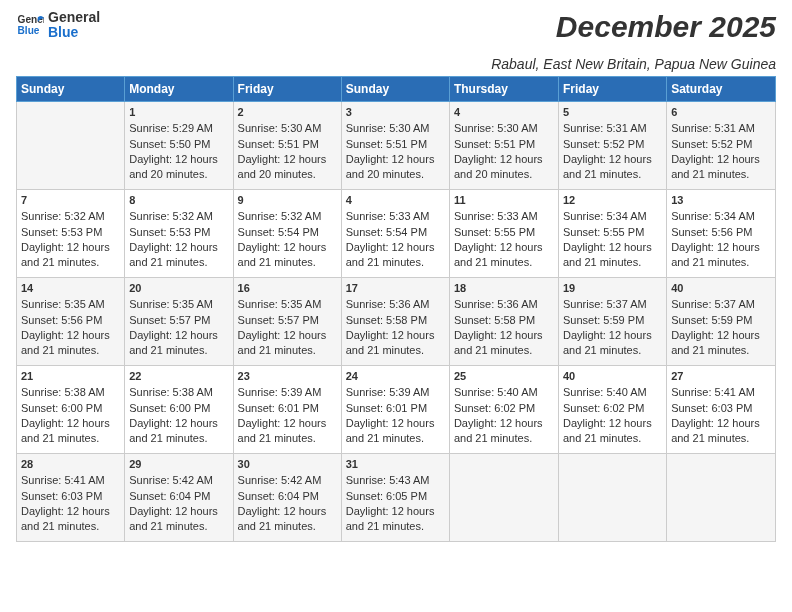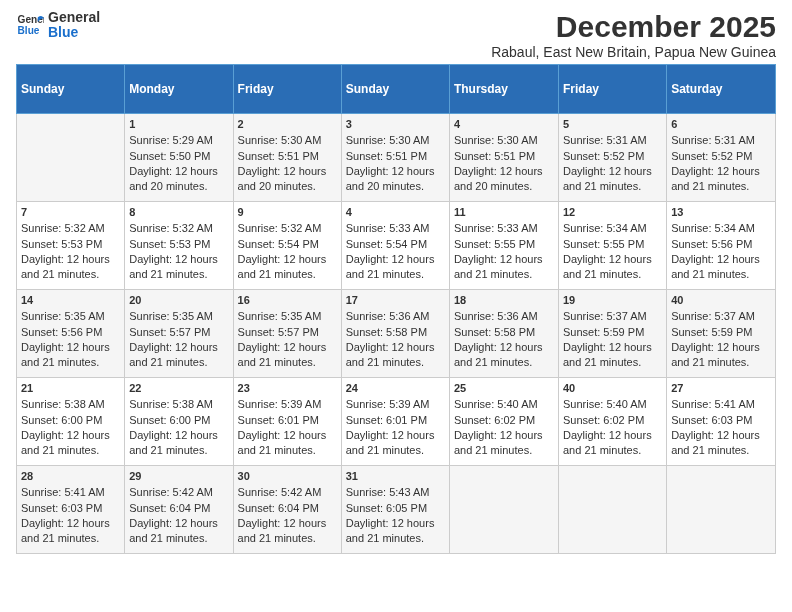--- a/index.html
+++ b/index.html
@@ -25,39 +25,41 @@
       display: flex;
       align-items: center;
       gap: 4px;
     }
     .logo-icon {
       width: 28px;
       height: 28px;
     }
     .title-block {
       text-align: right;
+      font-style: italic;
     }
     .main-title {
       font-size: 30px;
       font-weight: bold;
       color: #333;
     }
     .subtitle {
       font-size: 14px;
       color: #333;
+      margin-top: 12px;
     }
     table {
       width: 100%;
       border-collapse: collapse;
       font-size: 10.5px;
     }
     thead tr th {
       background-color: #2a6db5;
       color: #fff;
-      padding: 17px 4px;
+      padding: 5px 4px;
       text-align: left;
       font-size: 12px;
       font-weight: bold;
       border: 1px solid #5a9fd4;
     }
     tbody tr td {
       border: 1px solid #ccc;
       vertical-align: top;
       padding: 3px 4px;
       height: 88px;

